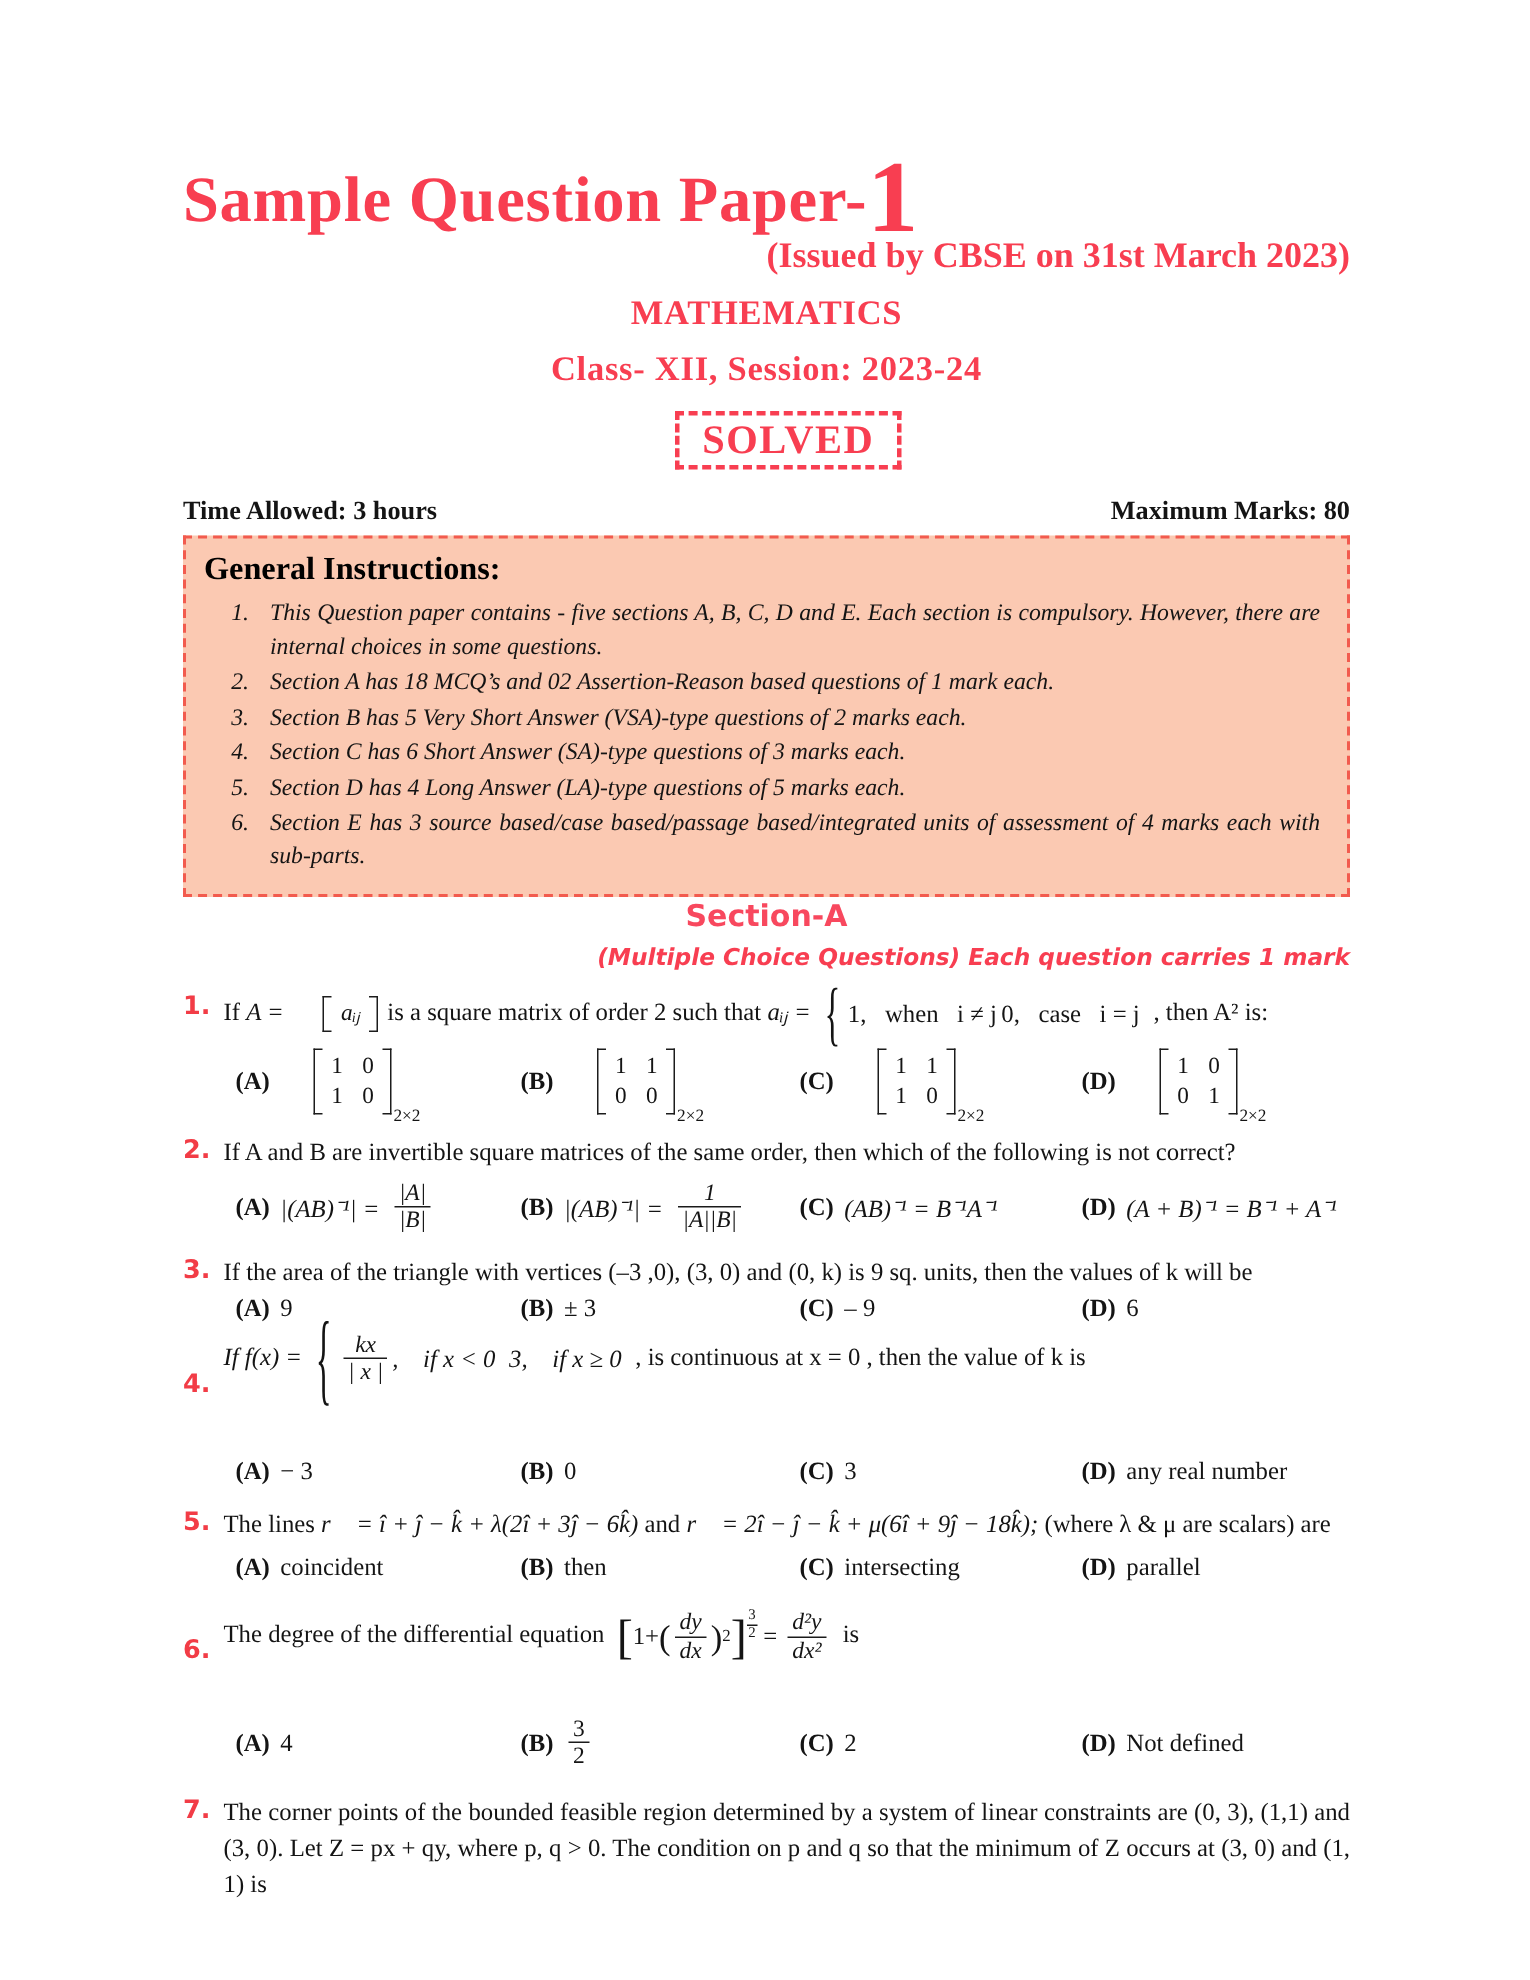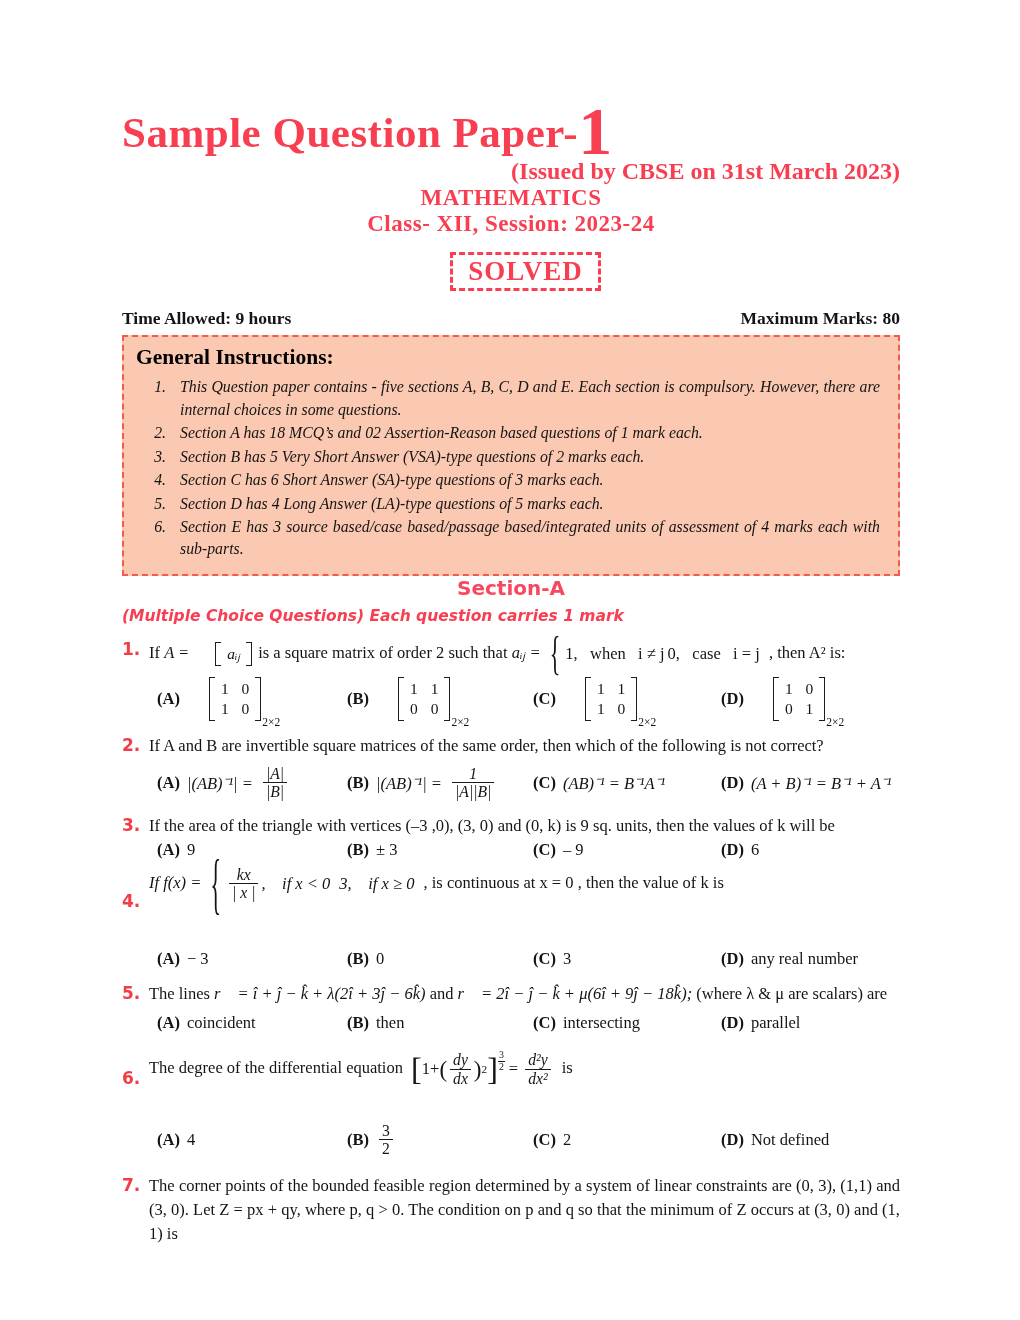--- a/index.html
+++ b/index.html
@@ -5,35 +5,35 @@
   html,body{margin:0;padding:0;background:#ffffff;}
   .page{
     position:relative;width:1020px;height:1320px;overflow:hidden;
     box-sizing:border-box;padding:104px 120px 0 122px;
     font-family:"Liberation Serif", serif;color:#141414;background:#fff;
   }
   
   .t-main{ color:#f83e51;font-weight:bold;font-size:43px;line-height:1.05; letter-spacing:.5px;}
   .t-num{font-size:68px;vertical-align:-7px;line-height:.8;font-weight:bold;}
   .t-sub{ text-align:right;color:#f83e51;font-weight:bold;font-size:24px;}
-  .t-sub2{text-align:center;color:#f83e51;font-weight:bold;font-size:23px;letter-spacing:.5px;}
+  .t-sub2{text-align:center;color:#f83e51;font-weight:bold;font-size:23px;margin-top:11px;letter-spacing:.5px;}
   .solved-wrap{text-align:center;margin-top:15px;}
   .solved{display:inline-block;color:#f83e51;font-weight:bold;font-size:27px;
     border:3px dashed #f83e51;padding:1px 15px;letter-spacing:1px;margin-left:29px;}
   
   .meta{display:flex;justify-content:space-between;font-weight:bold;font-size:17.5px;margin-top:17px;}
   
   .ibox{background:#fbc9b2;border:2.5px dashed #f25b4e;margin-top:6px;padding:6px 14px 12px 12px;box-sizing:border-box;}
   .ihead{color:#000000;font-weight:bold;font-size:21.5px;margin:2px 0 6px;}
   .ins-row{display:flex;font-style:italic;font-size:15.8px;line-height:1.42;margin-bottom:1px;}
   .ins-num{width:30px;min-width:30px;text-align:right;padding-right:14px;box-sizing:content-box;}
   .ins-text{flex:1;text-align:justify;padding-right:4px;}
   
   .sec-h{font-family:"DejaVu Sans", sans-serif;font-weight:bold;font-size:20px;color:#f8485e;text-align:center;}
-  .sec-sub{font-family:"DejaVu Sans", sans-serif;font-weight:bold;font-style:italic;font-size:15.5px;color:#f83e51;text-align:left;margin-top:7px;}
+  .sec-sub{font-family:"DejaVu Sans", sans-serif;font-weight:bold;font-style:italic;font-size:15.5px;color:#f83e51;text-align:right;margin-top:7px;}
   
   .q{display:flex;margin-top:13px;}
   .qnum{color:#f23c46;font-family:"DejaVu Sans", sans-serif;font-weight:bold;font-size:17px;width:27px;min-width:27px;line-height:1.4;}
   .qbody{font-size:16.5px;line-height:1.45;flex:1;}
   .opts{display:grid;grid-template-columns:190px 186px 188px 1fr;margin:7px 0 4px 35px;align-items:center;font-size:16.5px;}
   .opt{display:flex;align-items:center;gap:7px;}
   .olabel{font-weight:bold;}
   .pre{white-space:pre;}
   .mi{font-style:italic;}
   
@@ -70,21 +70,21 @@
 
   <div class="t-main"><span>Sample Question Paper-</span><span class="t-num">1</span></div>
   <div class="t-sub">(Issued by CBSE on 31st March 2023)</div>
   <div class="t-sub2">MATHEMATICS</div>
   <div class="t-sub2">Class- XII, Session: 2023-24</div>
   <div class="solved-wrap">
     <span class="solved">SOLVED</span>
   </div>
 
   <div class="meta">
-    <span>Time Allowed: 9 hours</span>
+    <span>Time Allowed: 3 hours</span>
     <span>Maximum Marks: 80</span>
   </div>
 
   <div class="ibox">
     <div class="ihead">General Instructions:</div>
     <div class="ins-row">
       <span class="ins-num">1.</span>
       <div class="ins-text">This Question paper contains - five sections A, B, C, D and E. Each section is compulsory. However, there are internal choices in some questions.</div>
     </div>
     <div class="ins-row">

